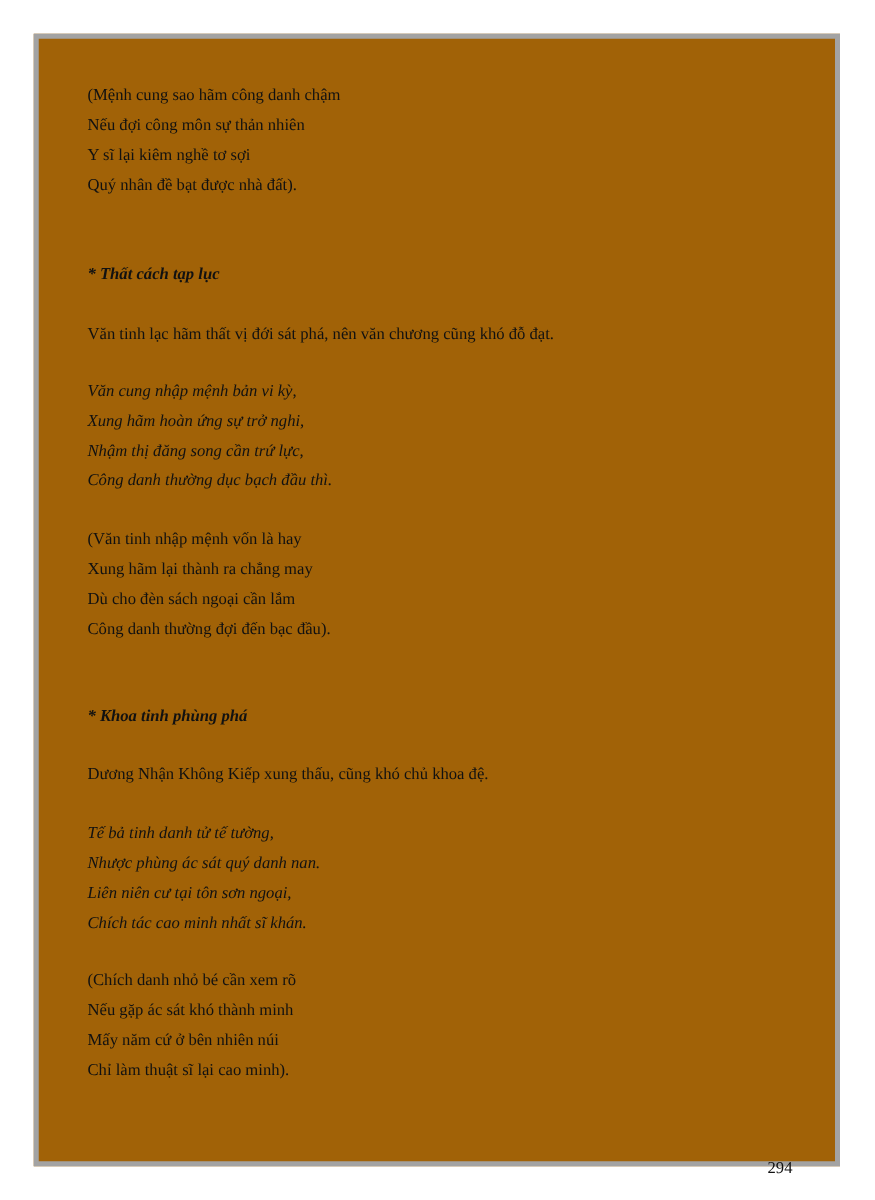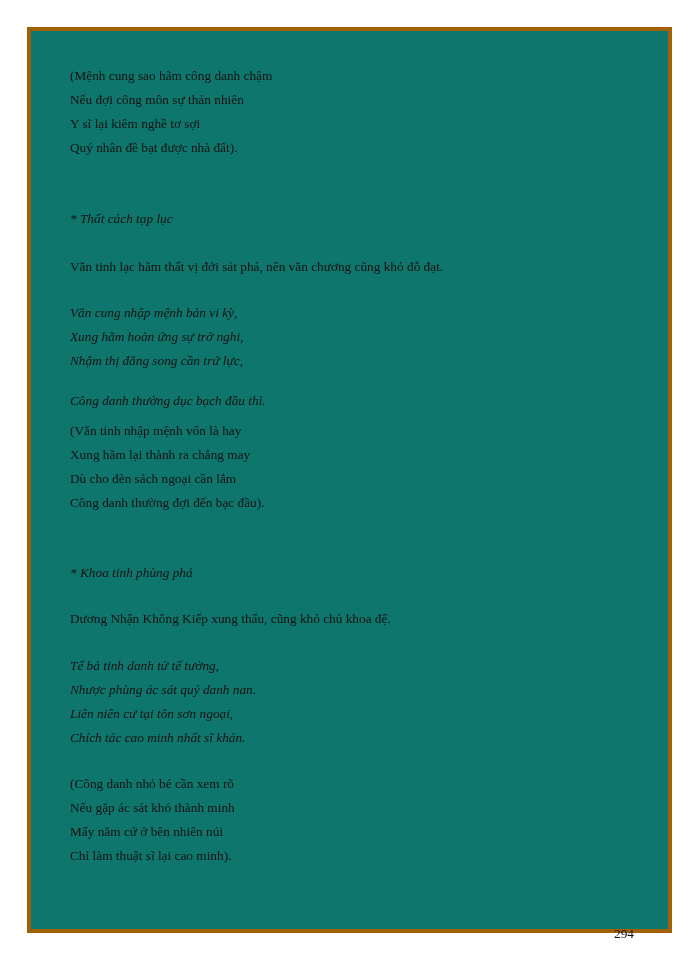--- a/index.html
+++ b/index.html
@@ -14,38 +14,38 @@
       overflow: hidden;
       font-family: "Liberation Serif", "DejaVu Serif", serif;
       color: #111111;
     }
     .page-frame {
       position: absolute;
       left: 27px;
       top: 27px;
       width: 637px;
       height: 898px;
-      border: 4px solid #a16207;
-      background: #0f766e;
+      border: 4px solid #a3a3a3;
+      background: #a16207;
     }
     .content {
       position: absolute;
       left: 39px;
       top: 0;
       right: 30px;
       font-size: 13.3px;
     }
     .line {
       position: absolute;
       left: 0;
       white-space: nowrap;
       line-height: 16px;
     }
     .italic { font-style: italic; }
-    .heading { font-style: italic; font-weight: normal; text-align: center; }
+    .heading { font-style: italic; font-weight: bold; text-align: center; }
     .page-number {
       position: absolute;
       right: 34px;
       top: 874px;
       font-size: 13.3px;
       line-height: 16px;
       margin-top: 21px;
     }
   </style>
 </head>
@@ -58,35 +58,35 @@
     <div class="line" style="top:61px">Nếu đợi công môn sự thản nhiên</div>
     <div class="line" style="top:85px">Y sĩ lại kiêm nghề tơ sợi</div>
     <div class="line" style="top:109px">Quý nhân đề bạt được nhà đất).</div>
 
     <div class="line heading" style="top:180px">* Thất cách tạp lục</div>
     <div class="line" style="top:228px">Văn tinh lạc hãm thất vị đới sát phá, nên văn chương cũng khó đỗ đạt.</div>
 
     <div class="line italic" style="top:274px">Văn cung nhập mệnh bản vi kỳ,</div>
     <div class="line italic" style="top:298px">Xung hãm hoàn ứng sự trở nghi,</div>
     <div class="line italic" style="top:322px">Nhậm thị đăng song cần trứ lực,</div>
-    <div class="line italic" style="top:362px">Công danh thường dục bạch đầu thì.</div>
+    <div class="line italic" style="top:345px">Công danh thường dục bạch đầu thì.</div>
 
     <div class="line" style="top:392px">(Văn tinh nhập mệnh vốn là hay</div>
     <div class="line" style="top:416px">Xung hãm lại thành ra chẳng may</div>
     <div class="line" style="top:440px">Dù cho đèn sách ngoại cần lắm</div>
     <div class="line" style="top:464px">Công danh thường đợi đến bạc đầu).</div>
 
     <div class="line heading" style="top:534px">* Khoa tinh phùng phá</div>
     <div class="line" style="top:580px">Dương Nhận Không Kiếp xung thấu, cũng khó chủ khoa đệ.</div>
 
     <div class="line italic" style="top:627px">Tế bả tinh danh tử tế tường,</div>
     <div class="line italic" style="top:651px">Nhược phùng ác sát quý danh nan.</div>
     <div class="line italic" style="top:675px">Liên niên cư tại tôn sơn ngoại,</div>
     <div class="line italic" style="top:699px">Chích tác cao minh nhất sĩ khán.</div>
 
-    <div class="line" style="top:745px">(Công danh nhỏ bé cần xem rõ</div>
+    <div class="line" style="top:745px">(Chích danh nhỏ bé cần xem rõ</div>
     <div class="line" style="top:769px">Nếu gặp ác sát khó thành minh</div>
     <div class="line" style="top:793px">Mấy năm cứ ở bên nhiên núi</div>
     <div class="line" style="top:817px">Chỉ làm thuật sĩ lại cao minh).</div>
   </div>
 
   <div class="page-number">294</div>
 </div>
 
 </body></html>

